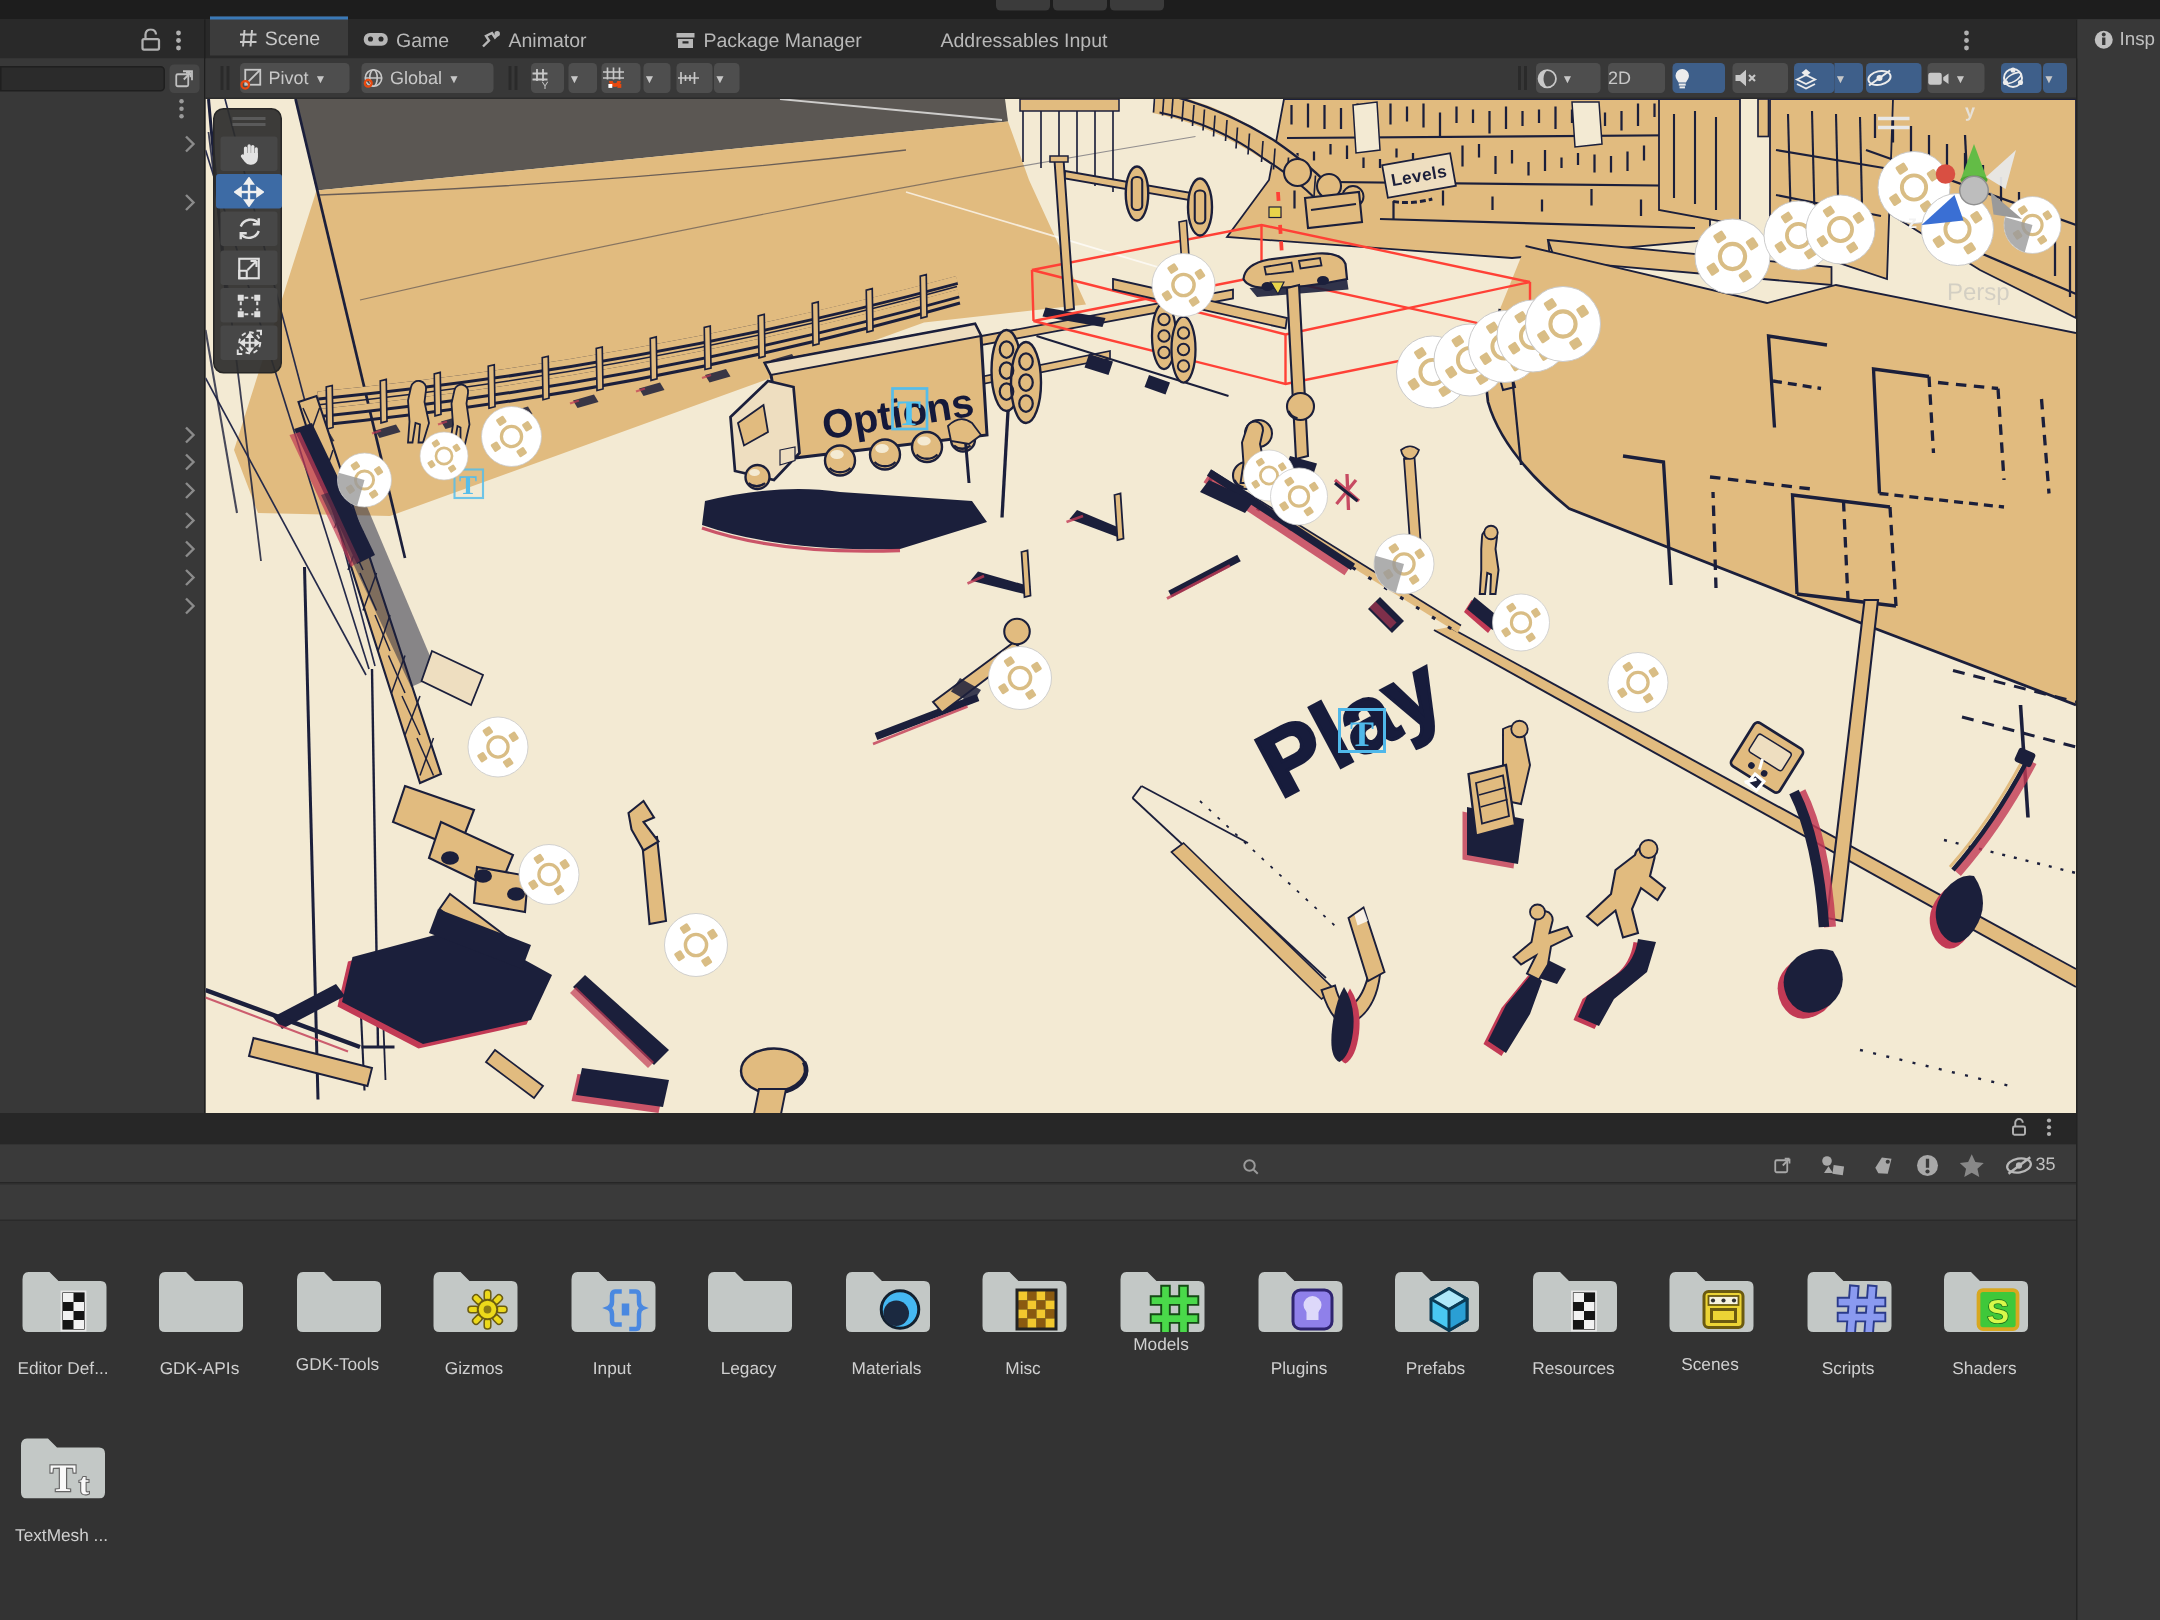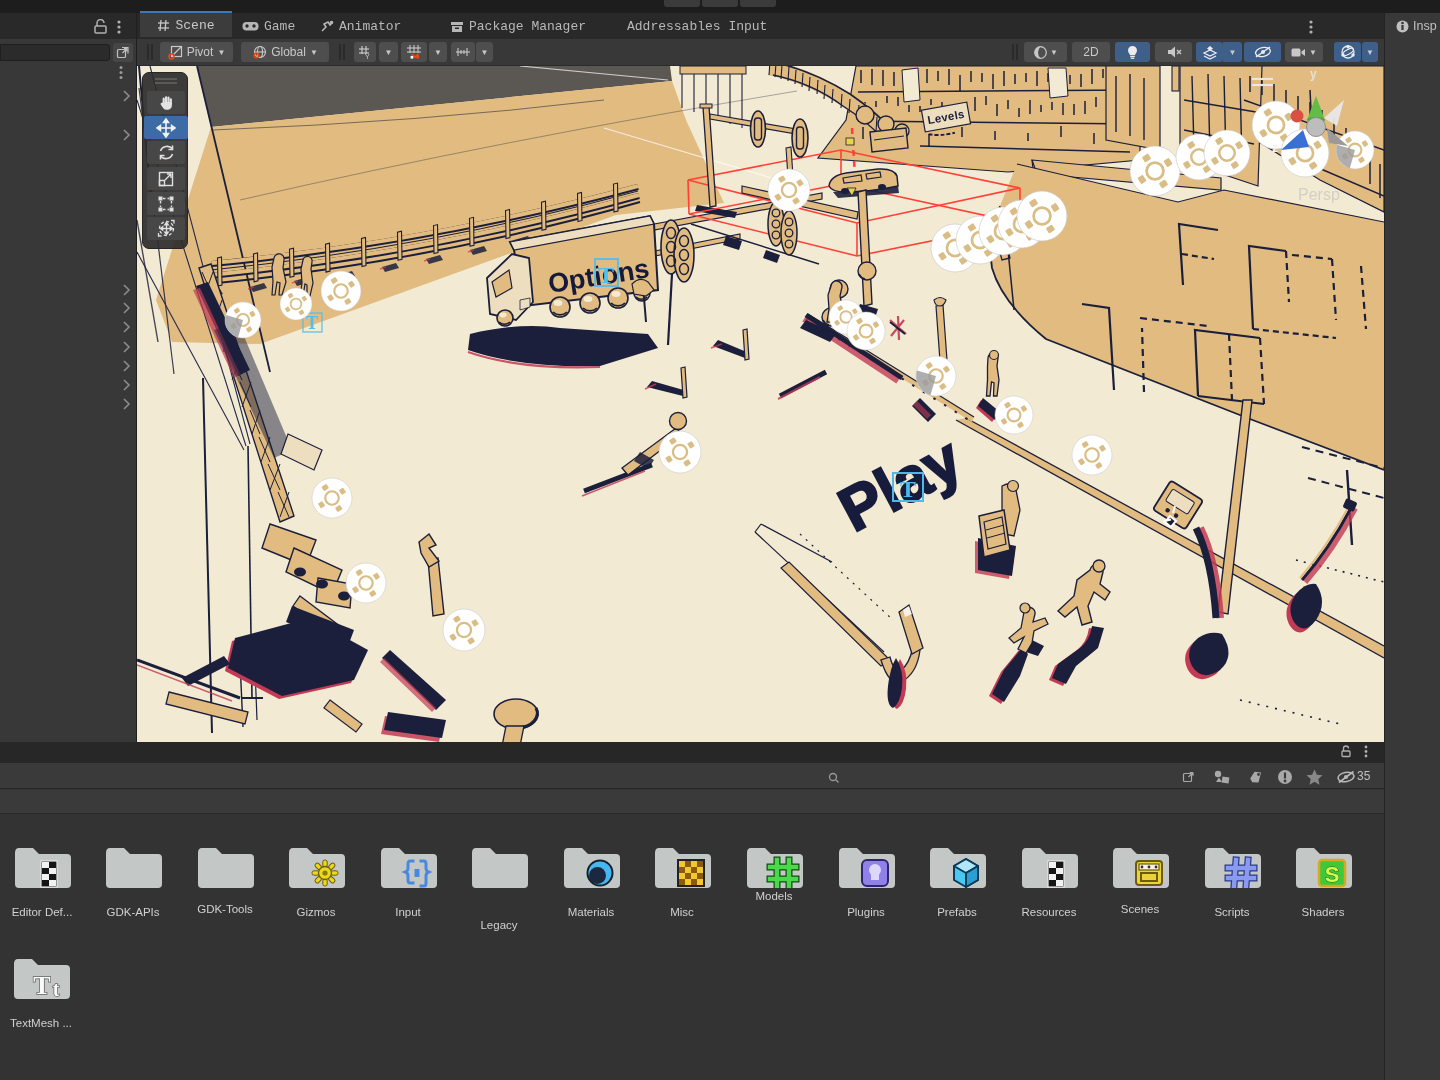--- a/index.html
+++ b/index.html
@@ -2,26 +2,26 @@
 <html><head>
 <meta charset="utf-8">
 <style>
 html,body{margin:0;padding:0;background:#383838;}
 *{box-sizing:border-box;}
 #root{position:relative;width:1440px;height:1080px;overflow:hidden;background:#383838;font-family:"Liberation Sans",sans-serif;}
 .abs{position:absolute;}
 #topstrip{left:0;top:0;width:1440px;height:13px;background:#1d1d1d;}
 .playbtn{position:absolute;top:-16px;width:36px;height:23px;background:#3b3b3b;border-radius:3px;}
 #tabbar{left:0;top:13px;width:1440px;height:26px;background:#292929;color:#b8b8b8;font-size:13px;}
-.tab{position:absolute;top:0;height:26px;display:flex;align-items:center;gap:5px;font-family:Liberation Mono, monospace;}
+.tab{position:absolute;top:0;height:26px;display:flex;align-items:center;gap:5px;}
 #scenetab{left:140px;width:92px;background:#3c3c3c;border-top:2px solid #3a79b7;justify-content:center;color:#c8c8c8;}
 #hier{left:0;top:39px;width:136px;height:703px;background:#383838;}
 #hierline{left:136px;top:13px;width:1px;height:729px;background:#1f1f1f;}
 #scenetoolbar{left:137px;top:39px;width:1247px;height:27px;background:#383838;border-bottom:1px solid #2b2b2b;}
-.tbtn{position:absolute;top:3px;height:20px;background:#4e4e4e;border-radius:3px;color:#c8c8c8;font-size:12px;display:flex;align-items:center;justify-content:center;}
+.tbtn{position:absolute;top:3px;height:20px;background:#4e4e4e;border-radius:3px;color:#c8c8c8;font-size:12px;display:flex;align-items:center;justify-content:flex-start;}
 .tbtn.blue{background:#3e5f8a;}
 #viewport{left:137px;top:66px;width:1247px;height:676px;}
 #inspector{left:1384px;top:13px;width:56px;height:1067px;background:#383838;border-left:1px solid #232323;}
 #insptab{left:1385px;top:13px;width:55px;height:26px;background:#383838;color:#c0c0c0;font-size:12.5px;display:flex;align-items:center;gap:4px;padding-left:11px;}
 #project{left:0;top:742px;width:1384px;height:338px;background:#333333;}
 #projhead{left:0;top:742px;width:1384px;height:21px;background:#272727;}
 #projtools{left:0;top:763px;width:1384px;height:26px;background:#3a3a3a;border-bottom:1px solid #262626;}#projcrumb{left:0;top:790px;width:1384px;height:24px;background:#3a3a3a;border-bottom:1px solid #2a2a2a;}
 #projsearch{position:absolute;left:822px;top:765px;width:375px;height:19px;background:#2b2b2b;border:1px solid #222;border-radius:10px;}
 .fitem{position:absolute;width:80px;text-align:center;color:#d0d0d0;font-size:11.5px;}
 #toolpal{left:142px;top:72px;width:46px;height:177px;background:rgba(45,45,45,0.93);border:1px solid #272727;border-radius:7px;}
@@ -858,21 +858,21 @@
           <g transform="translate(9,3)">
             <g fill="none" stroke="#4a88e0" stroke-width="3" stroke-linecap="square">
               <path d="M26,18 h-3 q-2,0 -2,3 v4 q0,3 -2.5,4 q2.5,1 2.5,4 v4 q0,3 2,3 h3"></path>
               <path d="M34,18 h3 q2,0 2,3 v4 q0,3 2.5,4 q-2.5,1 -2.5,4 v4 q0,-0 0,3 q0,3 -2,3 h-3"></path>
             </g>
             <rect x="27.5" y="26" width="5" height="8" fill="#4a88e0"></rect>
           </g>
         </svg><div style="margin-top:16px">Input</div></div>
 <div class="fitem" style="left:459px;top:840px"><svg width="61" height="48" viewBox="0 0 61 48">
           <path d="M3,13 Q3,8 7,8 L21,8 L27,14 L55,14 Q59,14 59,18 L59,44 Q59,48 55,48 L7,48 Q3,48 3,44 Z" fill="#c3c8c6"></path>
-        </svg><div style="margin-top:29px">Legacy</div></div>
+        </svg><div style="margin-top:16px">Legacy</div></div>
 <div class="fitem" style="left:551px;top:840px"><svg width="61" height="48" viewBox="0 0 61 48">
           <path d="M3,13 Q3,8 7,8 L21,8 L27,14 L55,14 Q59,14 59,18 L59,44 Q59,48 55,48 L7,48 Q3,48 3,44 Z" fill="#c3c8c6"></path>
           <g transform="translate(9,3)">
             <circle cx="30" cy="30" r="12.5" fill="#45b8f2" stroke="#13202e" stroke-width="2"></circle>
             <circle cx="27.5" cy="32.5" r="8.5" fill="#1b2940"></circle>
           </g>
         </svg><div style="margin-top:16px">Materials</div></div>
 <div class="fitem" style="left:642px;top:840px"><svg width="61" height="48" viewBox="0 0 61 48">
           <path d="M3,13 Q3,8 7,8 L21,8 L27,14 L55,14 Q59,14 59,18 L59,44 Q59,48 55,48 L7,48 Q3,48 3,44 Z" fill="#c3c8c6"></path>
           <g transform="translate(9,3)">

